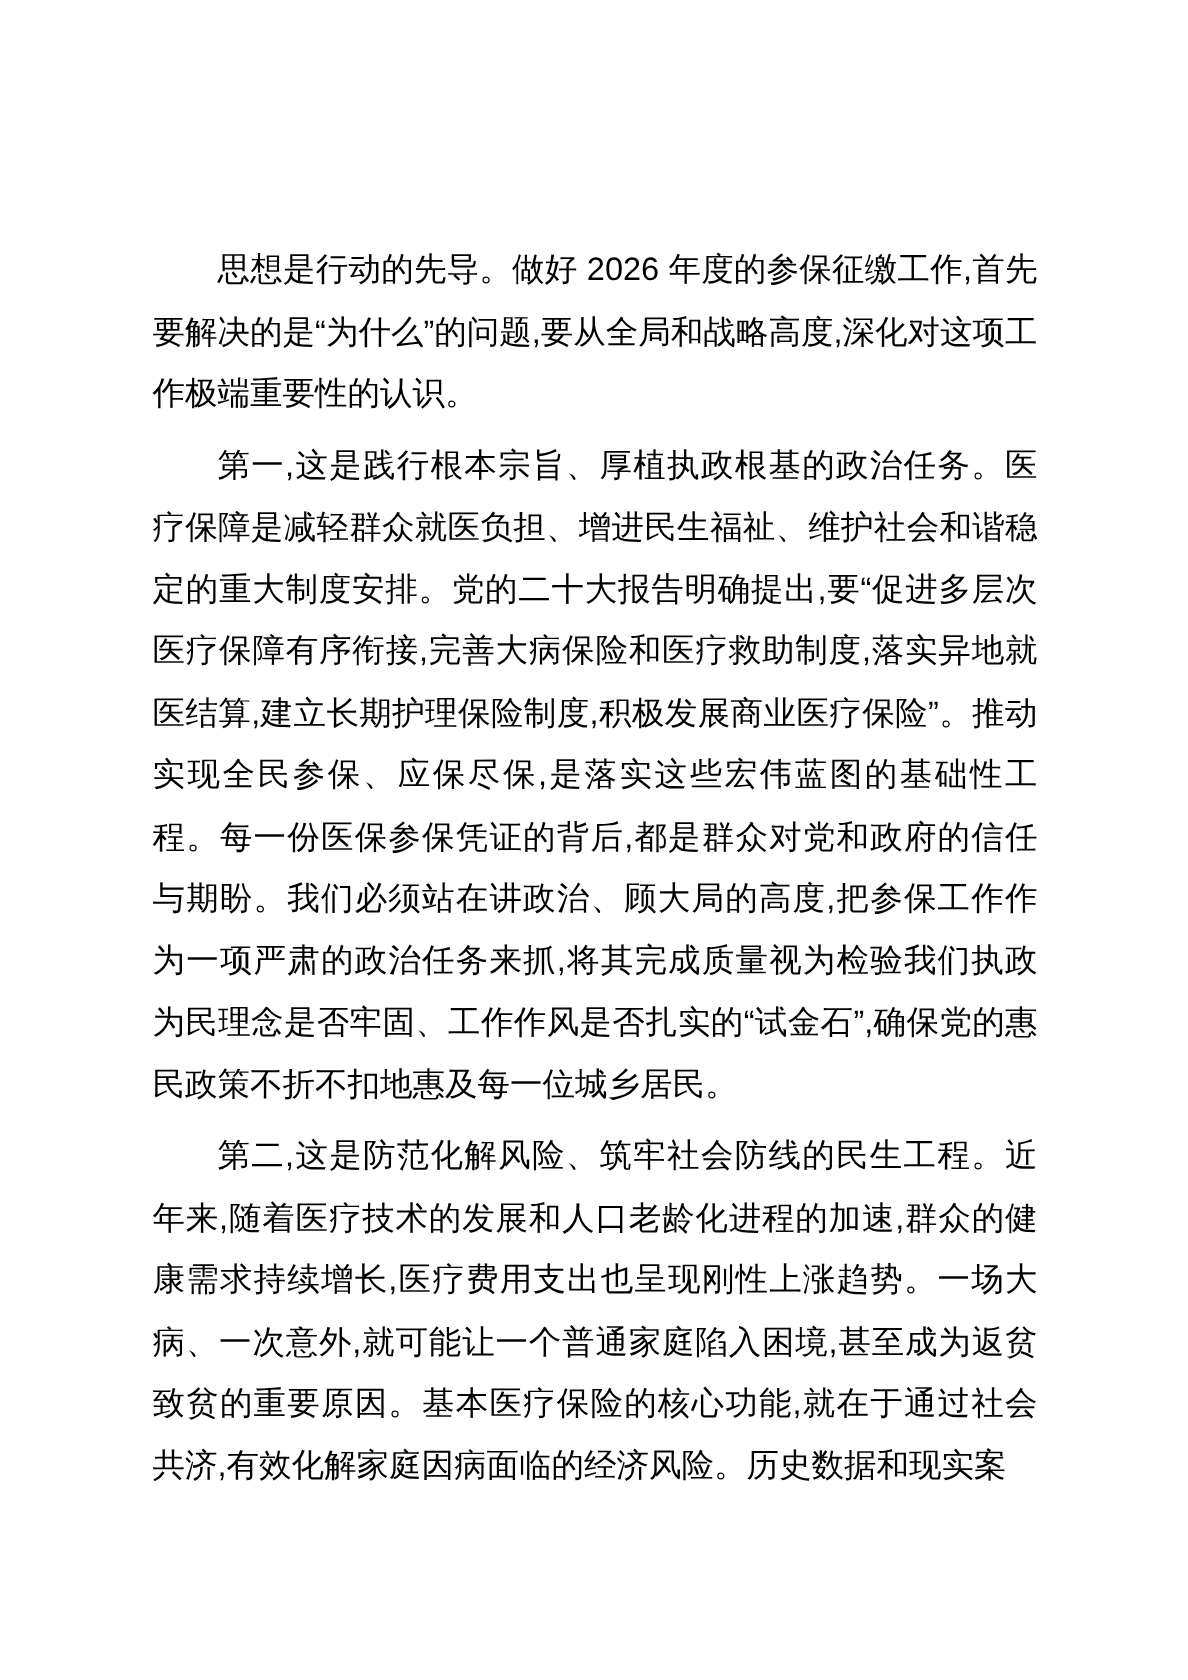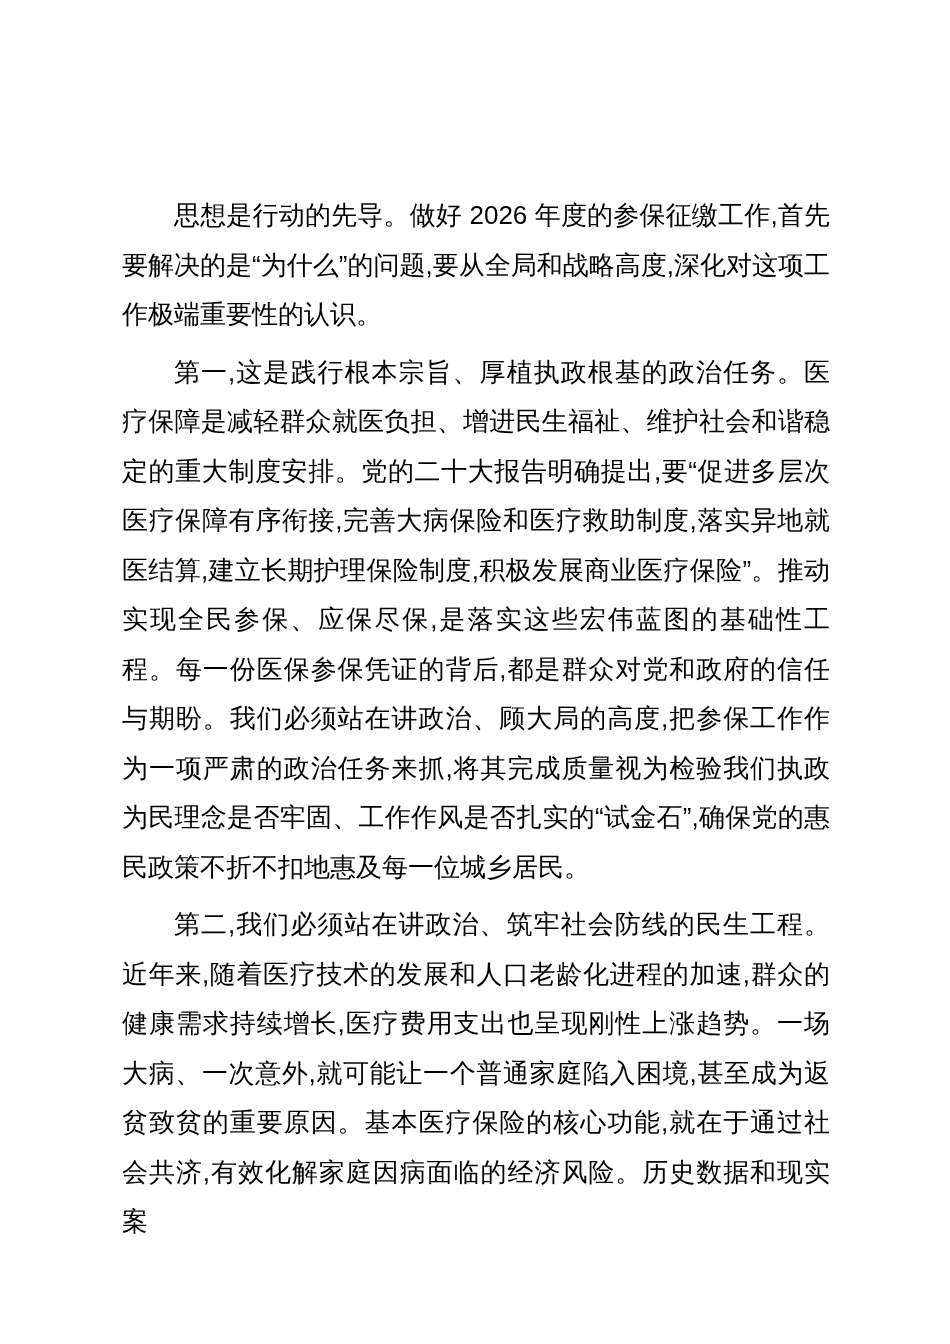--- a/index.html
+++ b/index.html
@@ -37,15 +37,15 @@
       word-break: break-all;
     }
   </style>
 </head>
 <body>
 
 <div class="page">
   <div class="text-body" id="paragraphs-container">
       <p>思想是行动的先导。做好 2026 年度的参保征缴工作,首先要解决的是“为什么”的问题,要从全局和战略高度,深化对这项工作极端重要性的认识。</p>
       <p>第一,这是践行根本宗旨、厚植执政根基的政治任务。医疗保障是减轻群众就医负担、增进民生福祉、维护社会和谐稳定的重大制度安排。党的二十大报告明确提出,要“促进多层次医疗保障有序衔接,完善大病保险和医疗救助制度,落实异地就医结算,建立长期护理保险制度,积极发展商业医疗保险”。推动实现全民参保、应保尽保,是落实这些宏伟蓝图的基础性工程。每一份医保参保凭证的背后,都是群众对党和政府的信任与期盼。我们必须站在讲政治、顾大局的高度,把参保工作作为一项严肃的政治任务来抓,将其完成质量视为检验我们执政为民理念是否牢固、工作作风是否扎实的“试金石”,确保党的惠民政策不折不扣地惠及每一位城乡居民。</p>
-      <p>第二,我们必须站在讲政治、筑牢社会防线的民生工程。近年来,随着医疗技术的发展和人口老龄化进程的加速,群众的健康需求持续增长,医疗费用支出也呈现刚性上涨趋势。一场大病、一次意外,就可能让一个普通家庭陷入困境,甚至成为返贫致贫的重要原因。基本医疗保险的核心功能,就在于通过社会共济,有效化解家庭因病面临的经济风险。历史数据和现实案</p>
+      <p>第二,这是防范化解风险、筑牢社会防线的民生工程。近年来,随着医疗技术的发展和人口老龄化进程的加速,群众的健康需求持续增长,医疗费用支出也呈现刚性上涨趋势。一场大病、一次意外,就可能让一个普通家庭陷入困境,甚至成为返贫致贫的重要原因。基本医疗保险的核心功能,就在于通过社会共济,有效化解家庭因病面临的经济风险。历史数据和现实案</p>
     </div>
 </div>
 
 </body></html>

